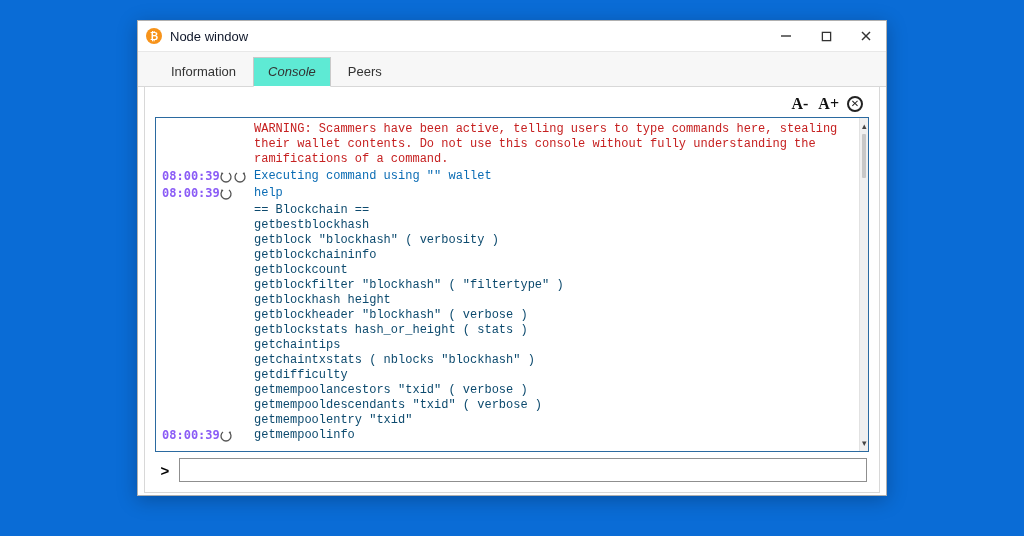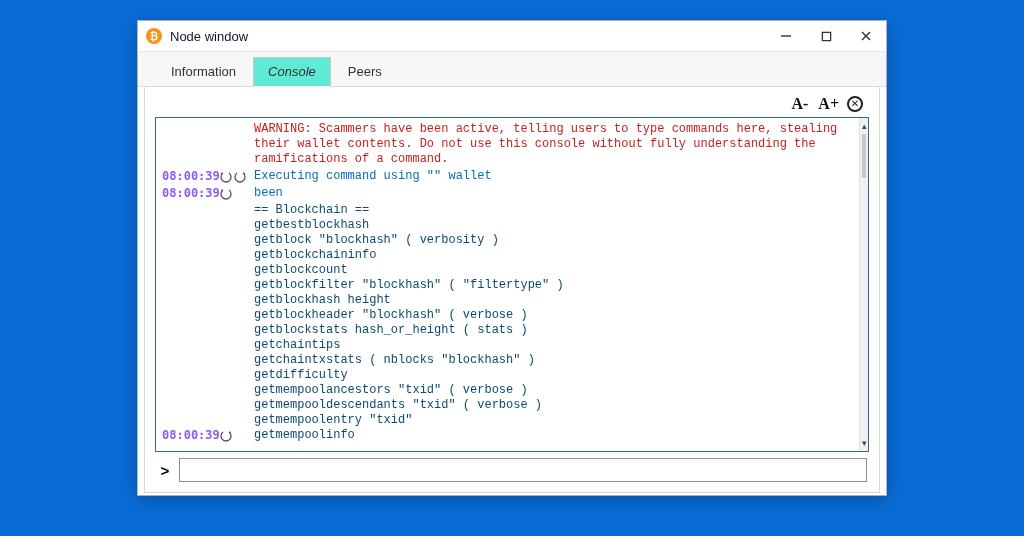--- a/index.html
+++ b/index.html
@@ -268,21 +268,21 @@
         </div>
 
         <div class="row">
           <div class="ts">08:00:39</div>
           <div class="marker">
             <svg viewBox="0 0 12 12">
                 <path d="M3 1 A5 5 0 1 0 9 1" fill="none" stroke="#555" stroke-width="1.3"></path>
                 <path d="M3 1 l-2 -0.5 l0.5 2.5 z" fill="#555"></path>
               </svg>
           </div>
-          <div class="body cmd-sent">been</div>
+          <div class="body cmd-sent">help</div>
         </div>
 
         <div class="row">
           <div class="ts">08:00:39</div>
           <div class="marker">
             <svg viewBox="0 0 12 12">
                 <path d="M9 1 A5 5 0 1 1 3 1" fill="none" stroke="#555" stroke-width="1.3"></path>
                 <path d="M9 1 l2 -0.5 l-0.5 2.5 z" fill="#555"></path>
               </svg>
           </div>

